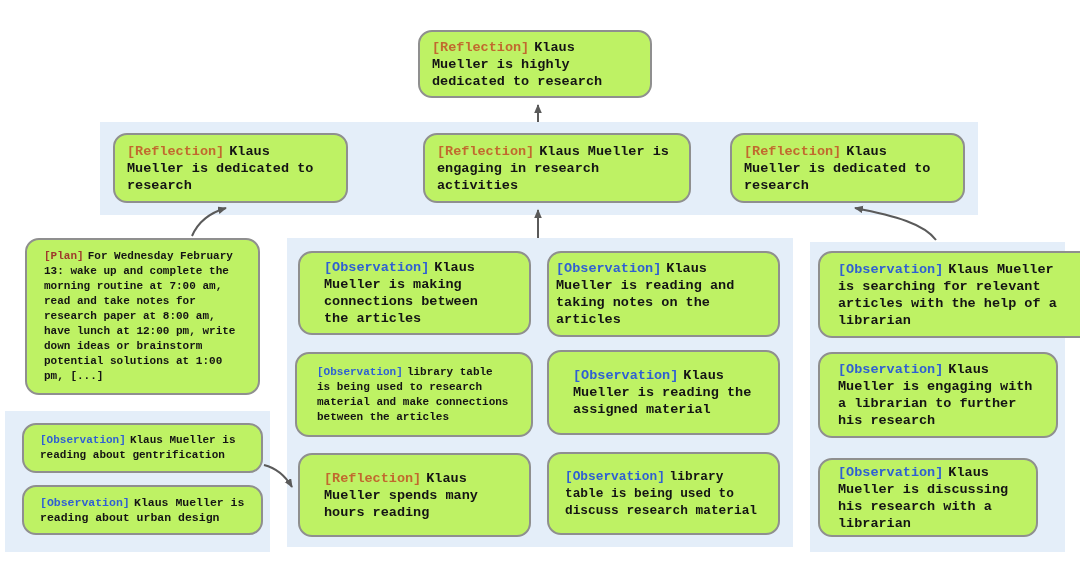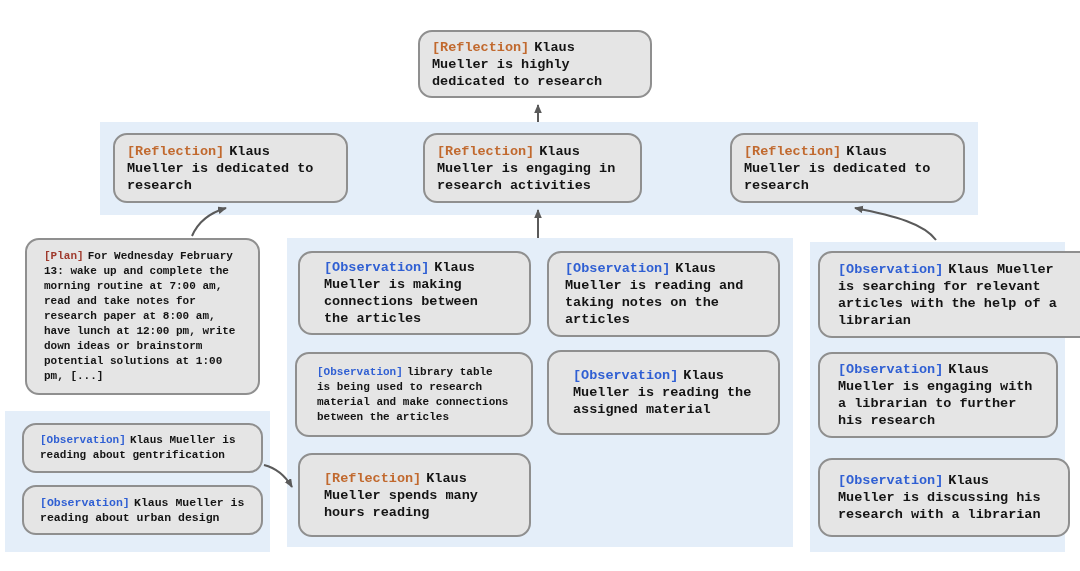--- a/index.html
+++ b/index.html
@@ -11,54 +11,54 @@
     font-weight:bold;
     color:#141414;
     overflow:hidden;
   }
   .panel{
     position:absolute;
     background:#e4eef9;
   }
   .node{
     position:absolute;
-    background:#e5e5e5;
+    background:#bef264;
     border:2px solid #8f8f8f;
     border-radius:14px;
     box-sizing:border-box;
     display:flex;
     align-items:center;
   }
   .txt{width:100%;}
   .tag{margin-right:0.62ch;}
   .tag-reflection{color:#c1692e;}
   .tag-observation{color:#2f5fd3;}
   .tag-plan{color:#9e392c;}
   
   .big{font-size:13.5px;line-height:17px;}
   .small{font-size:11px;line-height:15px;}
   .smallish{font-size:11.5px;line-height:15px;}
   .mid6{font-size:12.8px;line-height:17px;}
   
   #root-node   {left:418px;top:30px;width:234px;height:68px;padding:0 12px;}
   #refl1-node  {left:113px;top:133px;width:235px;height:70px;padding:0 12px;}
-  #refl2-node  {left:423px;top:133px;width:219px;height:70px;padding:12px 12px;}
+  #refl2-node  {left:423px;top:133px;width:268px;height:70px;padding:12px 12px;}
   #refl3-node  {left:730px;top:133px;width:235px;height:70px;padding:0 12px;}
   #plan-node   {left:25px; top:238px;width:235px;height:157px;padding:0 17px;}
   #left1-node  {left:22px; top:423px;width:241px;height:50px;padding:0 16px;justify-content:flex-end;}
   #left2-node  {left:22px; top:485px;width:241px;height:50px;padding:0 16px;}
   #mid1-node   {left:298px;top:251px;width:233px;height:84px;padding:0 24px;}
-  #mid2-node   {left:547px;top:251px;width:233px;height:86px;padding:0 16px;}
+  #mid2-node   {left:547px;top:251px;width:233px;height:86px;padding:0 7px;}
   #mid3-node   {left:295px;top:352px;width:238px;height:85px;padding:0 20px;}
   #mid4-node   {left:547px;top:350px;width:233px;height:85px;padding:0 24px;}
   #mid5-node   {left:298px;top:453px;width:233px;height:84px;padding:0 24px;}
   #mid6-node   {left:547px;top:452px;width:233px;height:83px;padding:0 16px;}
   #right1-node {left:818px;top:251px;width:276px;height:87px;padding:0 18px;}
   #right2-node {left:818px;top:352px;width:240px;height:86px;padding:0 18px;}
-  #right3-node {left:818px;top:458px;width:252px;height:79px;padding:0 18px;}
+  #right3-node {left:818px;top:458px;width:220px;height:79px;padding:0 18px;}
   #band-panel  {left:100px;top:122px;width:878px;height:93px;}
   #left-panel  {left:5px;  top:411px;width:265px;height:141px;}
   #mid-panel   {left:287px;top:238px;width:506px;height:309px;}
   #right-panel {left:810px;top:242px;width:255px;height:310px;}
   #arrows{position:absolute;left:0;top:0;pointer-events:none;}
 </style>
 </head>
 <body>
 
 <div id="canvas">
@@ -114,20 +114,23 @@
   </div>
   <div class="node small" id="mid3-node">
     <div class="txt"><span class="tag tag-observation">[Observation]</span><span>library table is being used to research material and make connections between the articles</span></div>
   </div>
   <div class="node big" id="mid4-node">
     <div class="txt"><span class="tag tag-observation">[Observation]</span><span>Klaus Mueller is reading the assigned material</span></div>
   </div>
   <div class="node big" id="mid5-node">
     <div class="txt"><span class="tag tag-reflection">[Reflection]</span><span>Klaus Mueller spends many hours reading</span></div>
   </div>
+  <div class="node mid6" id="mid6-node">
+    <div class="txt"><span class="tag tag-observation">[Observation]</span><span>library table is being used to discuss research material</span></div>
+  </div>
 
   <div class="node big" id="right1-node">
     <div class="txt"><span class="tag tag-observation">[Observation]</span><span>Klaus Mueller is searching for relevant articles with the help of a librarian</span></div>
   </div>
   <div class="node big" id="right2-node">
     <div class="txt"><span class="tag tag-observation">[Observation]</span><span>Klaus Mueller is engaging with a librarian to further his research</span></div>
   </div>
   <div class="node big" id="right3-node">
     <div class="txt"><span class="tag tag-observation">[Observation]</span><span>Klaus Mueller is discussing his research with a librarian</span></div>
   </div>

